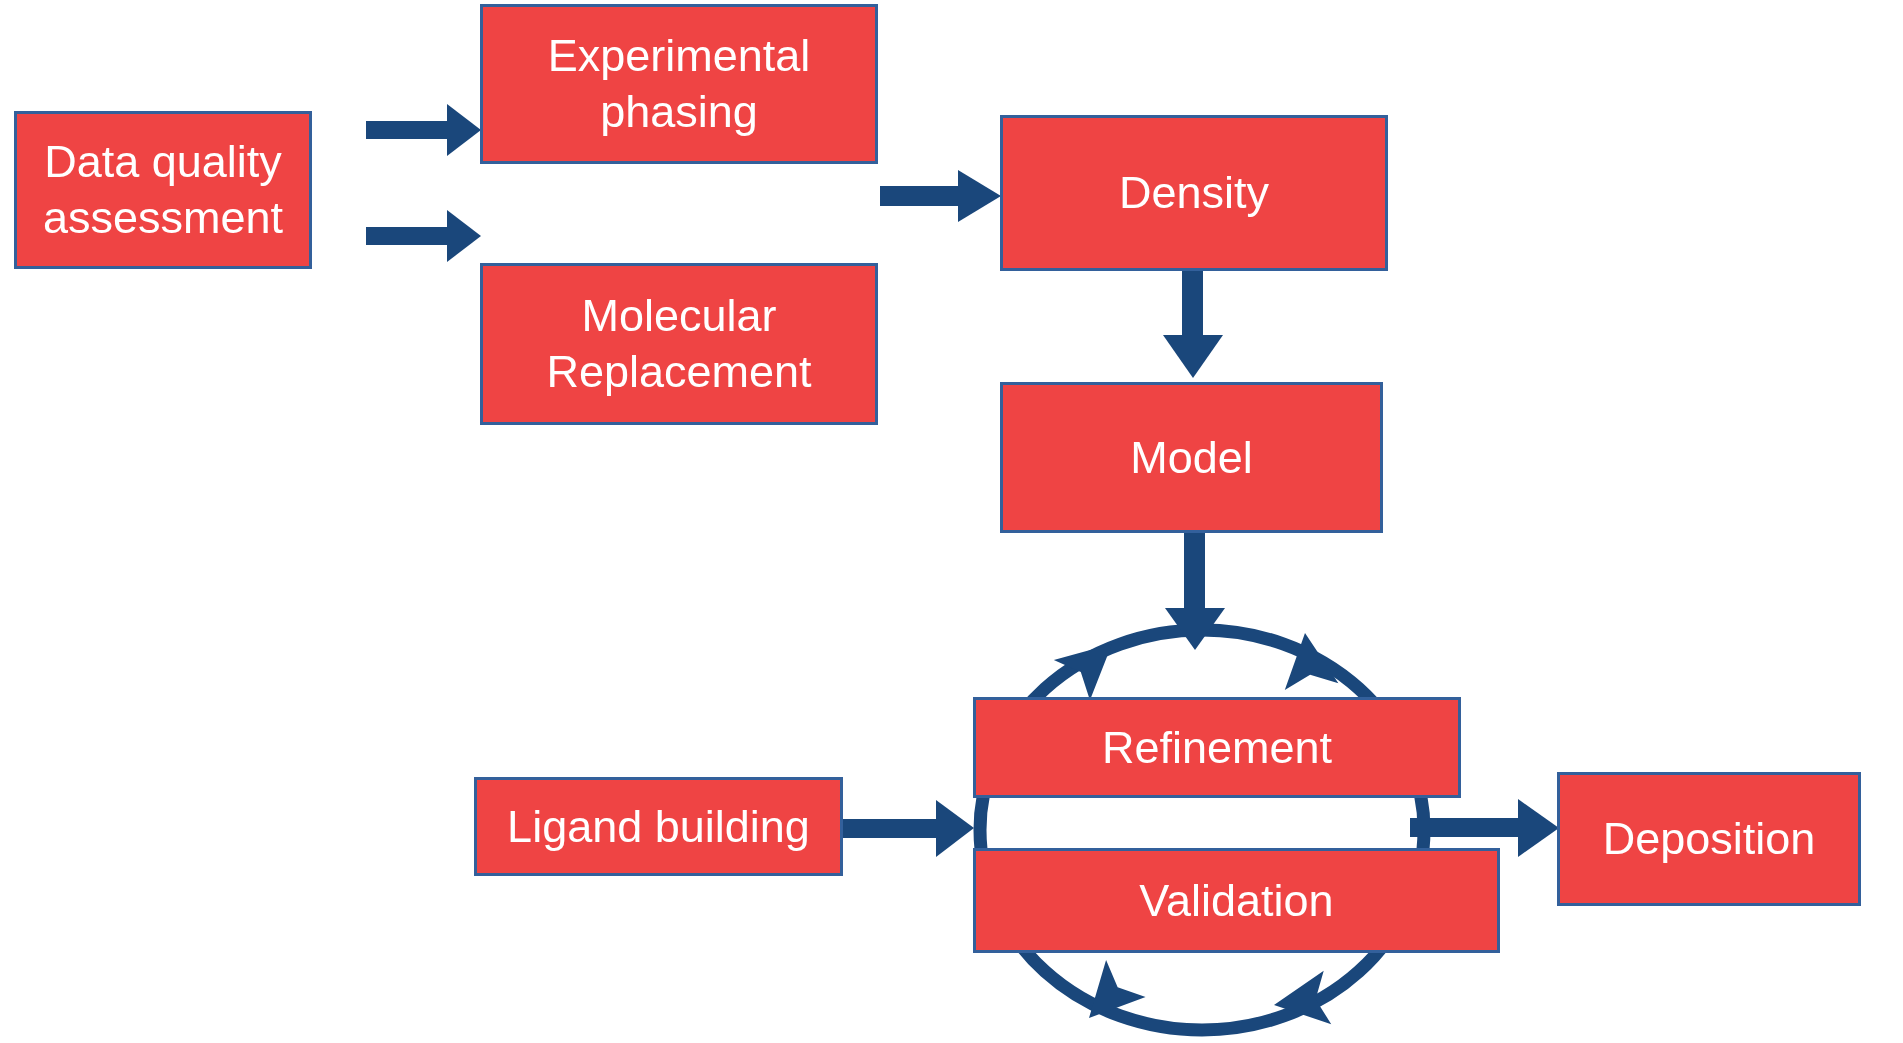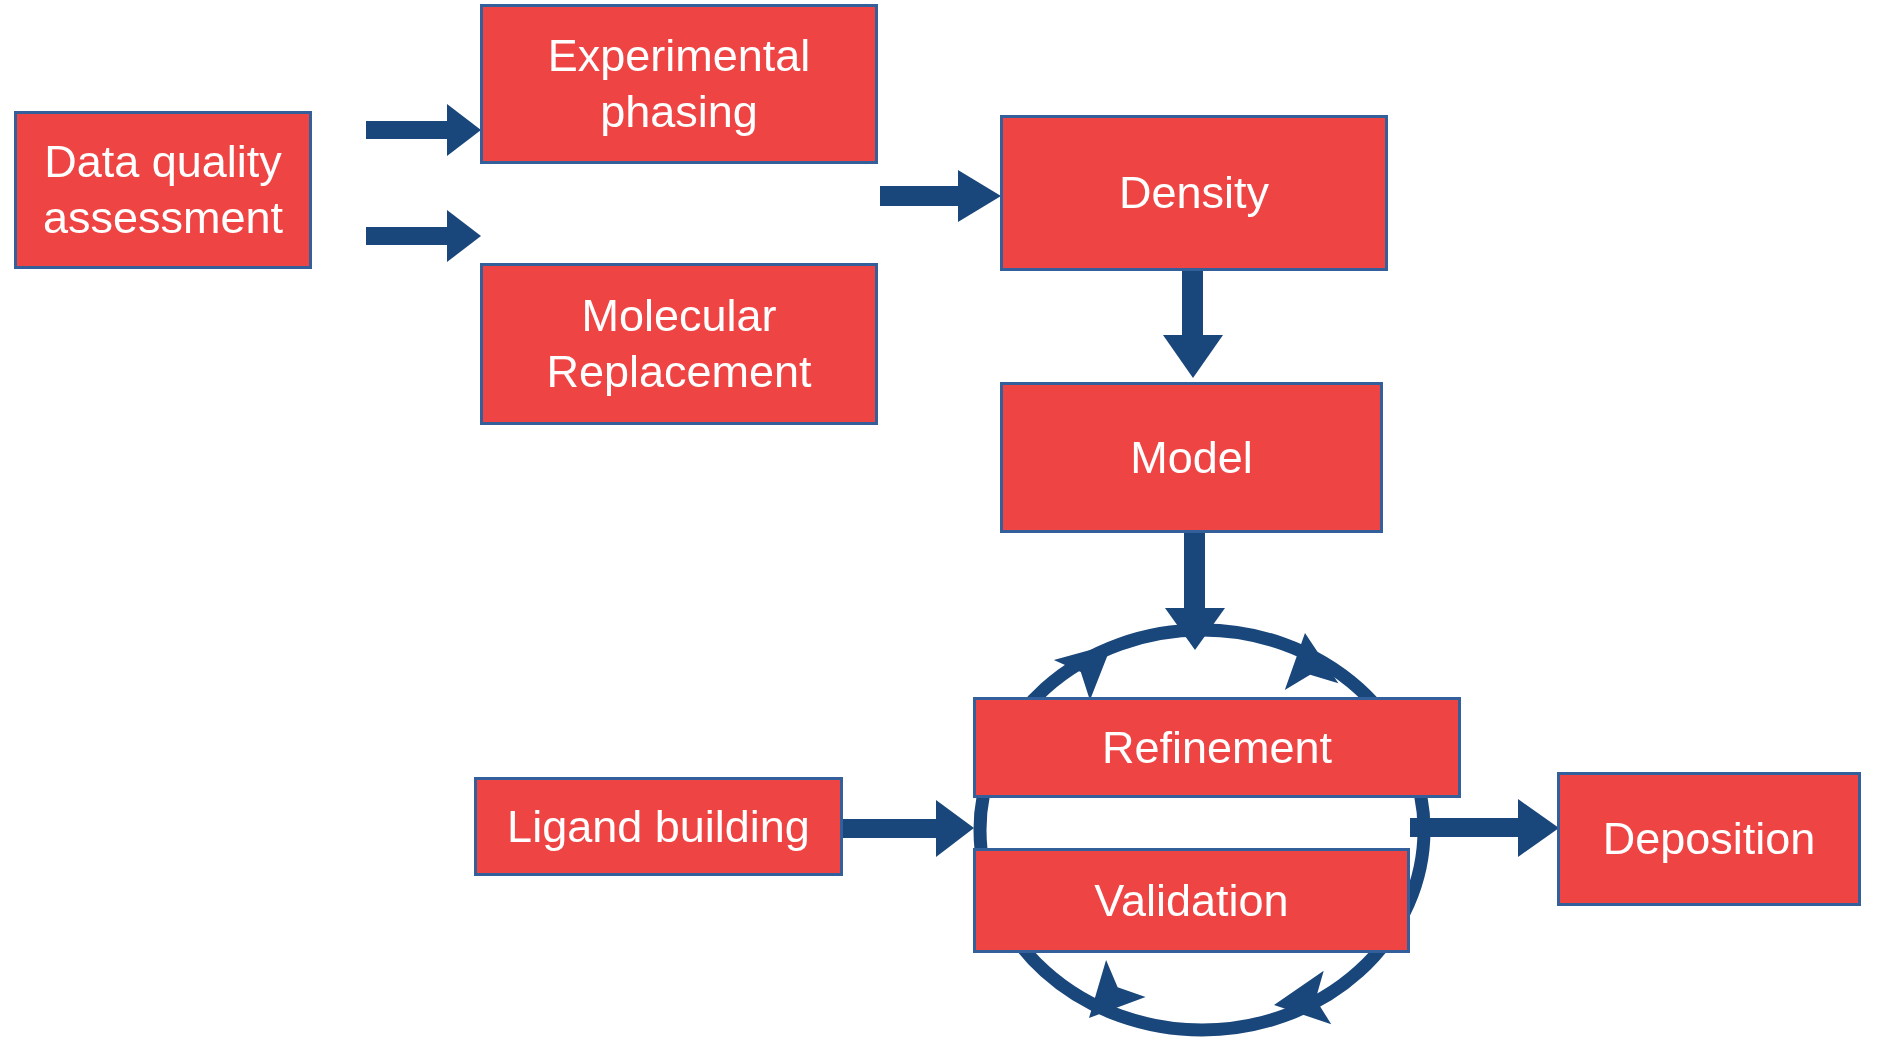--- a/index.html
+++ b/index.html
@@ -104,21 +104,21 @@
   </div>
 
   <div class="node" style="left:1000px; top:382px; width:383px; height:151px;">
     <span>Model</span>
   </div>
 
   <div class="node" style="left:973px; top:697px; width:488px; height:101px;">
     <span>Refinement</span>
   </div>
 
-  <div class="node" style="left:973px; top:848px; width:437px; height:105px;">
+  <div class="node" style="left:973px; top:848px; width:527px; height:105px;">
     <span>Validation</span>
   </div>
 
   <div class="node" style="left:474px; top:777px; width:369px; height:99px;">
     <span>Ligand building</span>
   </div>
 
   <div class="node" style="left:1557px; top:772px; width:304px; height:134px;">
     <span>Deposition</span>
   </div>

